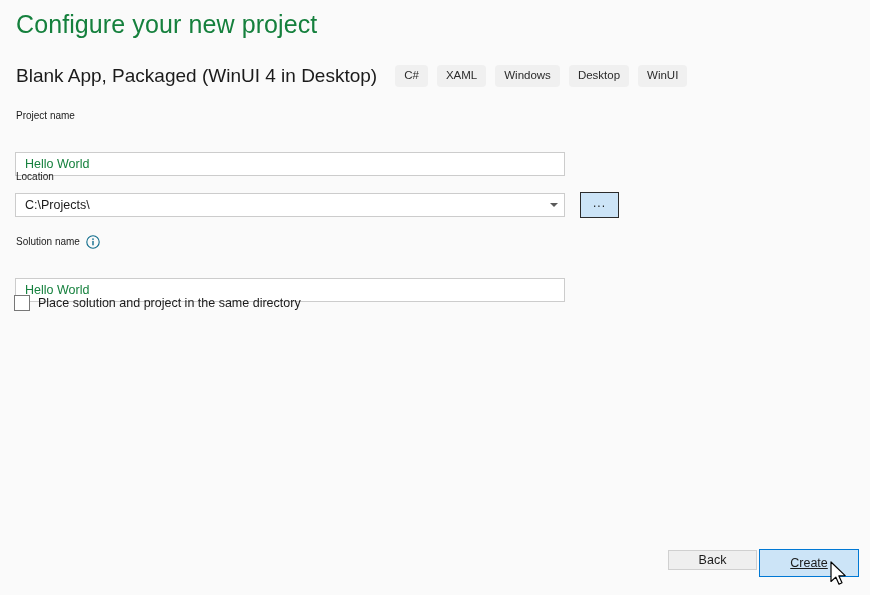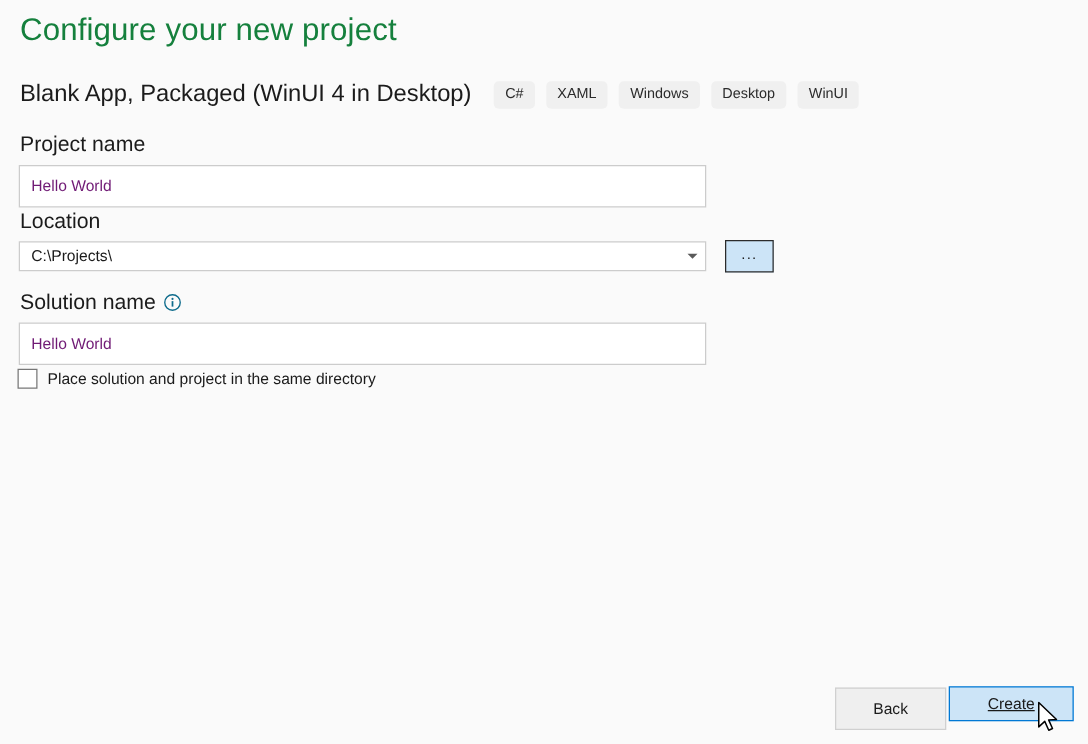--- a/index.html
+++ b/index.html
@@ -62,21 +62,21 @@
     font-size: 11.5px;
     color: #2b2b2b;
     padding: 4px 9px 5px 9px;
     line-height: 13px;
     white-space: nowrap;
   }
 
   
   .field-label {
     position: absolute;
-    font-size: 17px;
+    font-size: 10px;
     color: #1b1b1b;
     line-height: 15px;
     white-space: nowrap;
   }
   .label-project { left: 16px; top: 108px; }
   .label-location { left: 16px; top: 169px; }
   .label-solution {
     left: 16px; top: 234px;
     display: flex;
     align-items: center;
@@ -89,30 +89,31 @@
     display: inline-block;
     position: relative;
     top: 0px;
   }
   .info-icon svg { display: block; }
 
   .text-input {
     position: absolute;
     left: 15px;
     width: 550px;
-    height: 34px;
+    height: 24px;
     background: #ffffff;
     border: 1px solid #ccc;
     box-sizing: border-box;
     font-family: "Liberation Sans", sans-serif;
     font-size: 12.5px;
-    color: #701a75;
+    color: #15803d;
     padding: 0 0 0 9px;
     line-height: 22px;
     outline: none;
+    margin-top: 20px;
   }
   .input-project { top: 132px; }
   .input-solution { top: 258px; }
 
   
   .combo-wrap {
     position: absolute;
     left: 15px;
     top: 193px;
     width: 550px;
@@ -187,21 +188,21 @@
   .checkbox-label {
     font-size: 12.5px;
     color: #1b1b1b;
     line-height: 16px;
     white-space: nowrap;
   }
 
   
   .btn {
     position: absolute;
-    height: 34px;
+    height: 20px;
     box-sizing: border-box;
     font-family: "Liberation Sans", sans-serif;
     font-size: 12.5px;
     display: flex;
     align-items: center;
     justify-content: center;
     cursor: default;
     color: #1b1b1b;
   }
   .btn-back {

